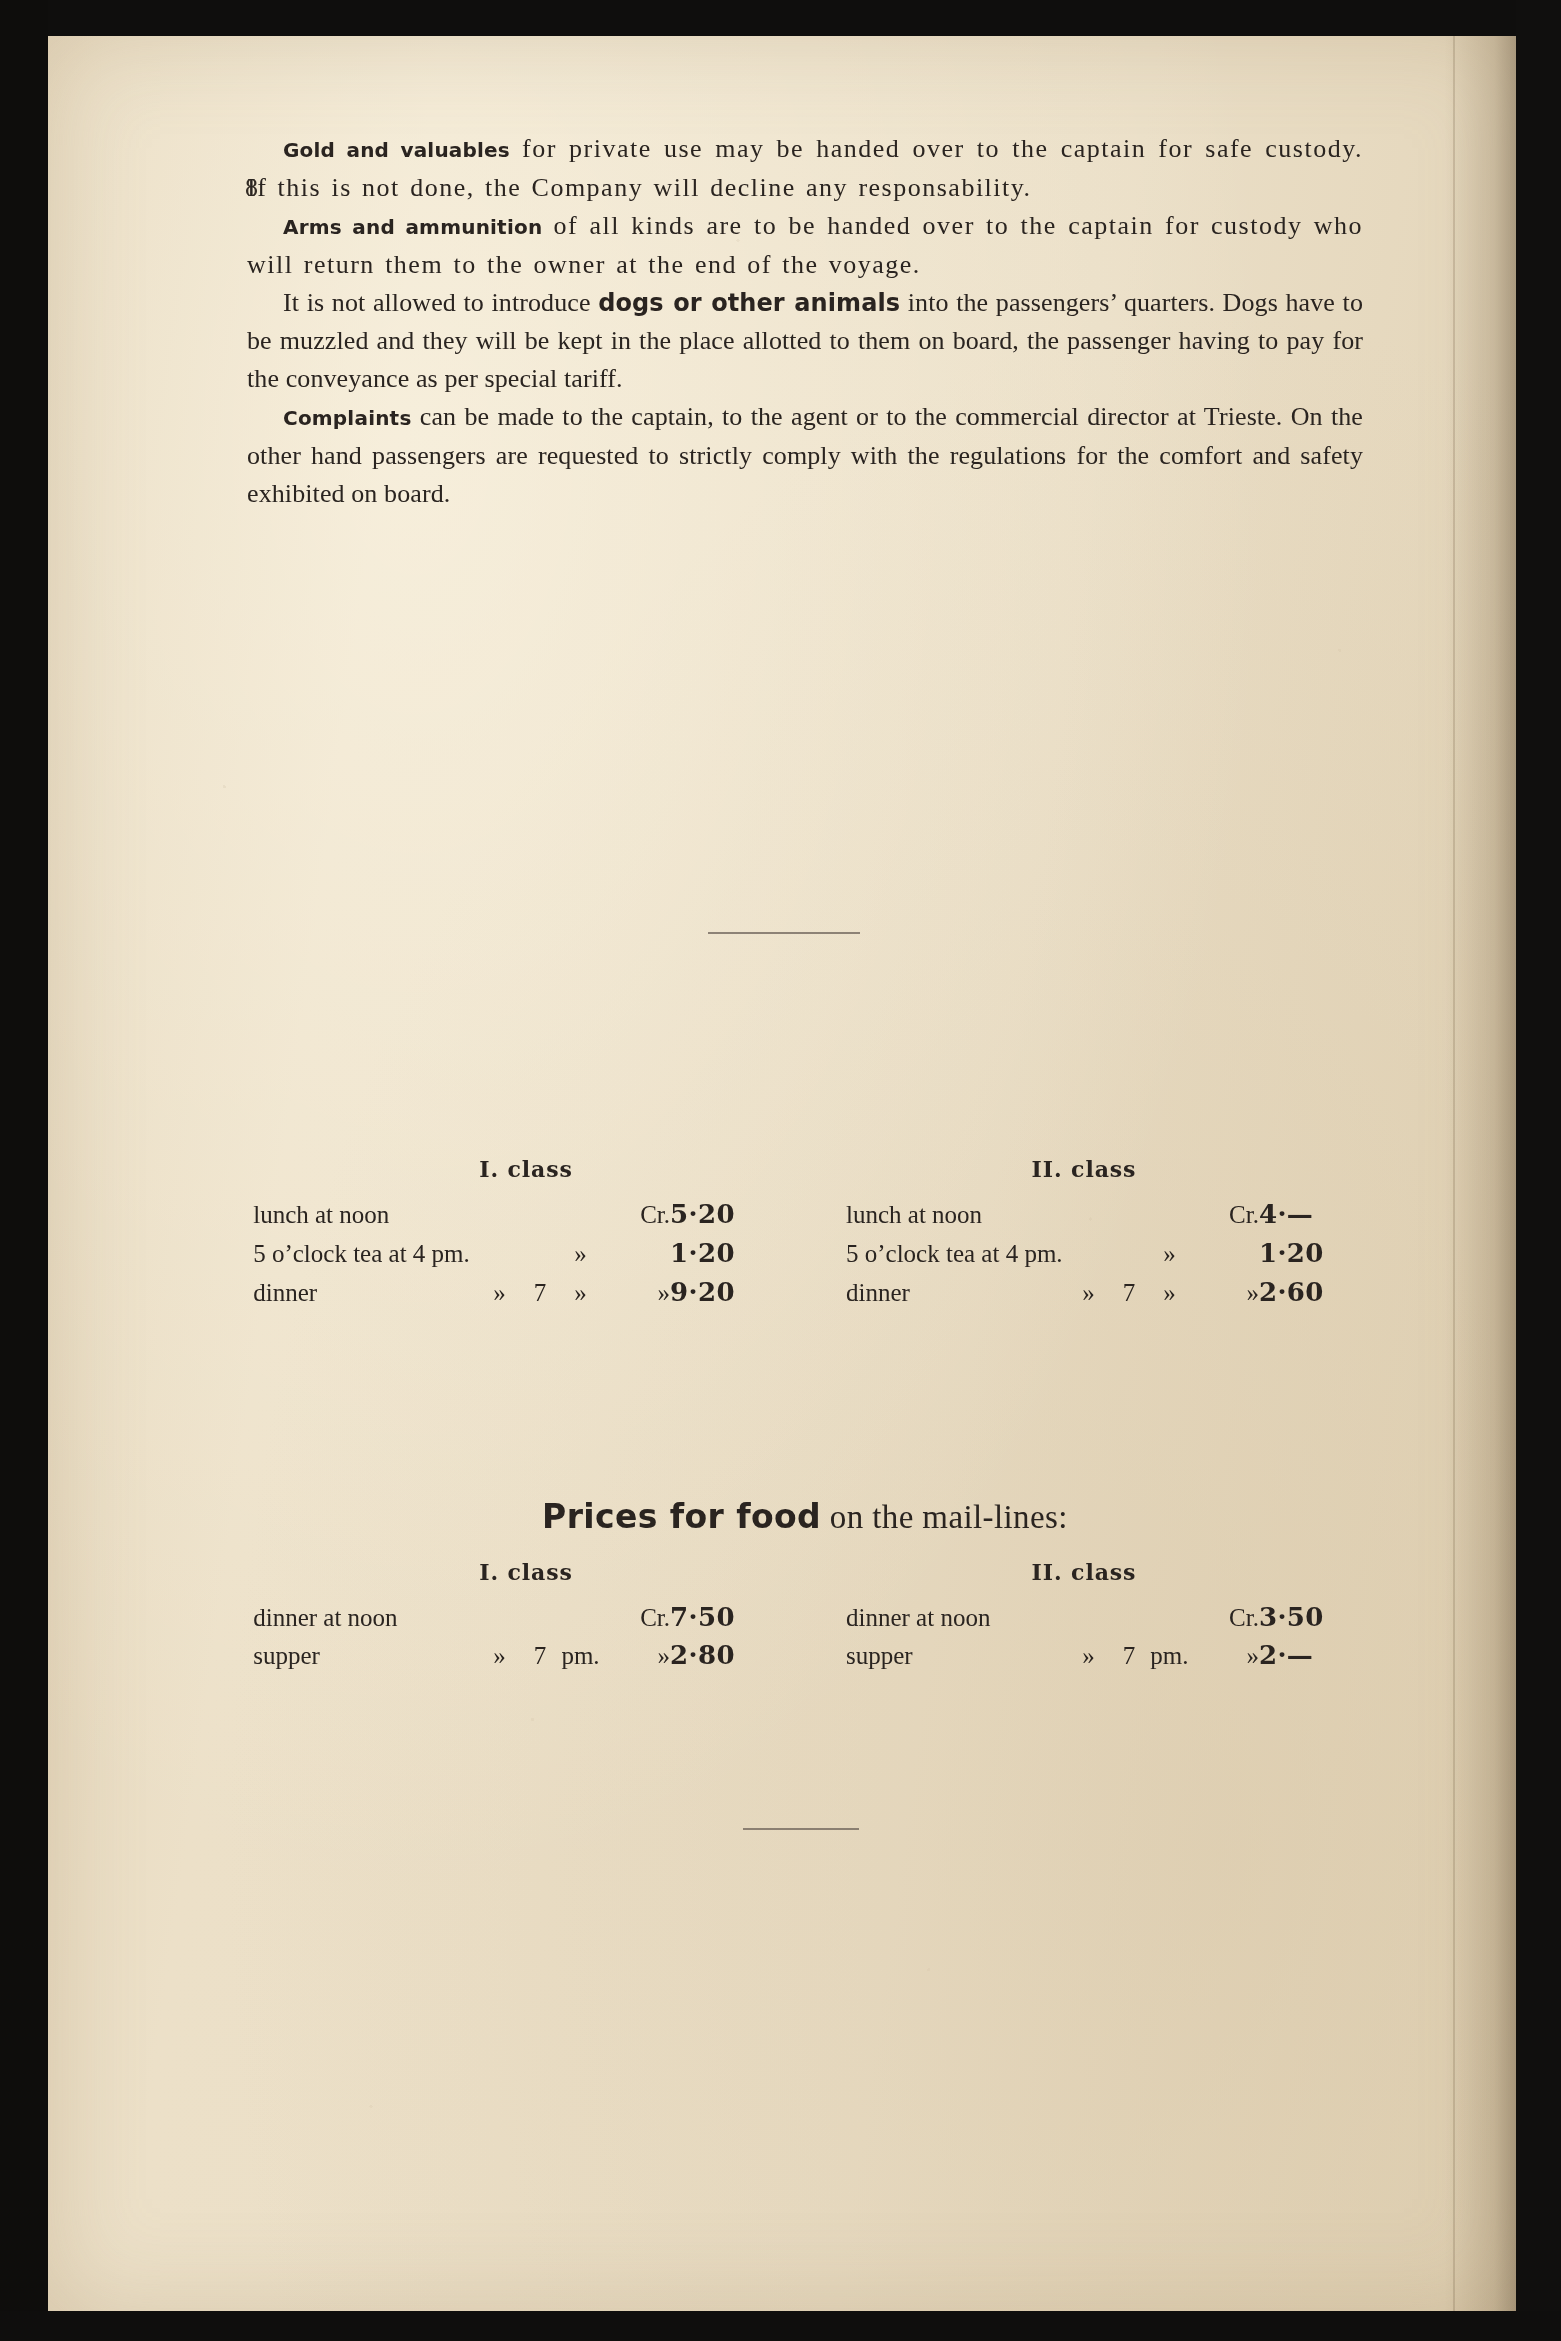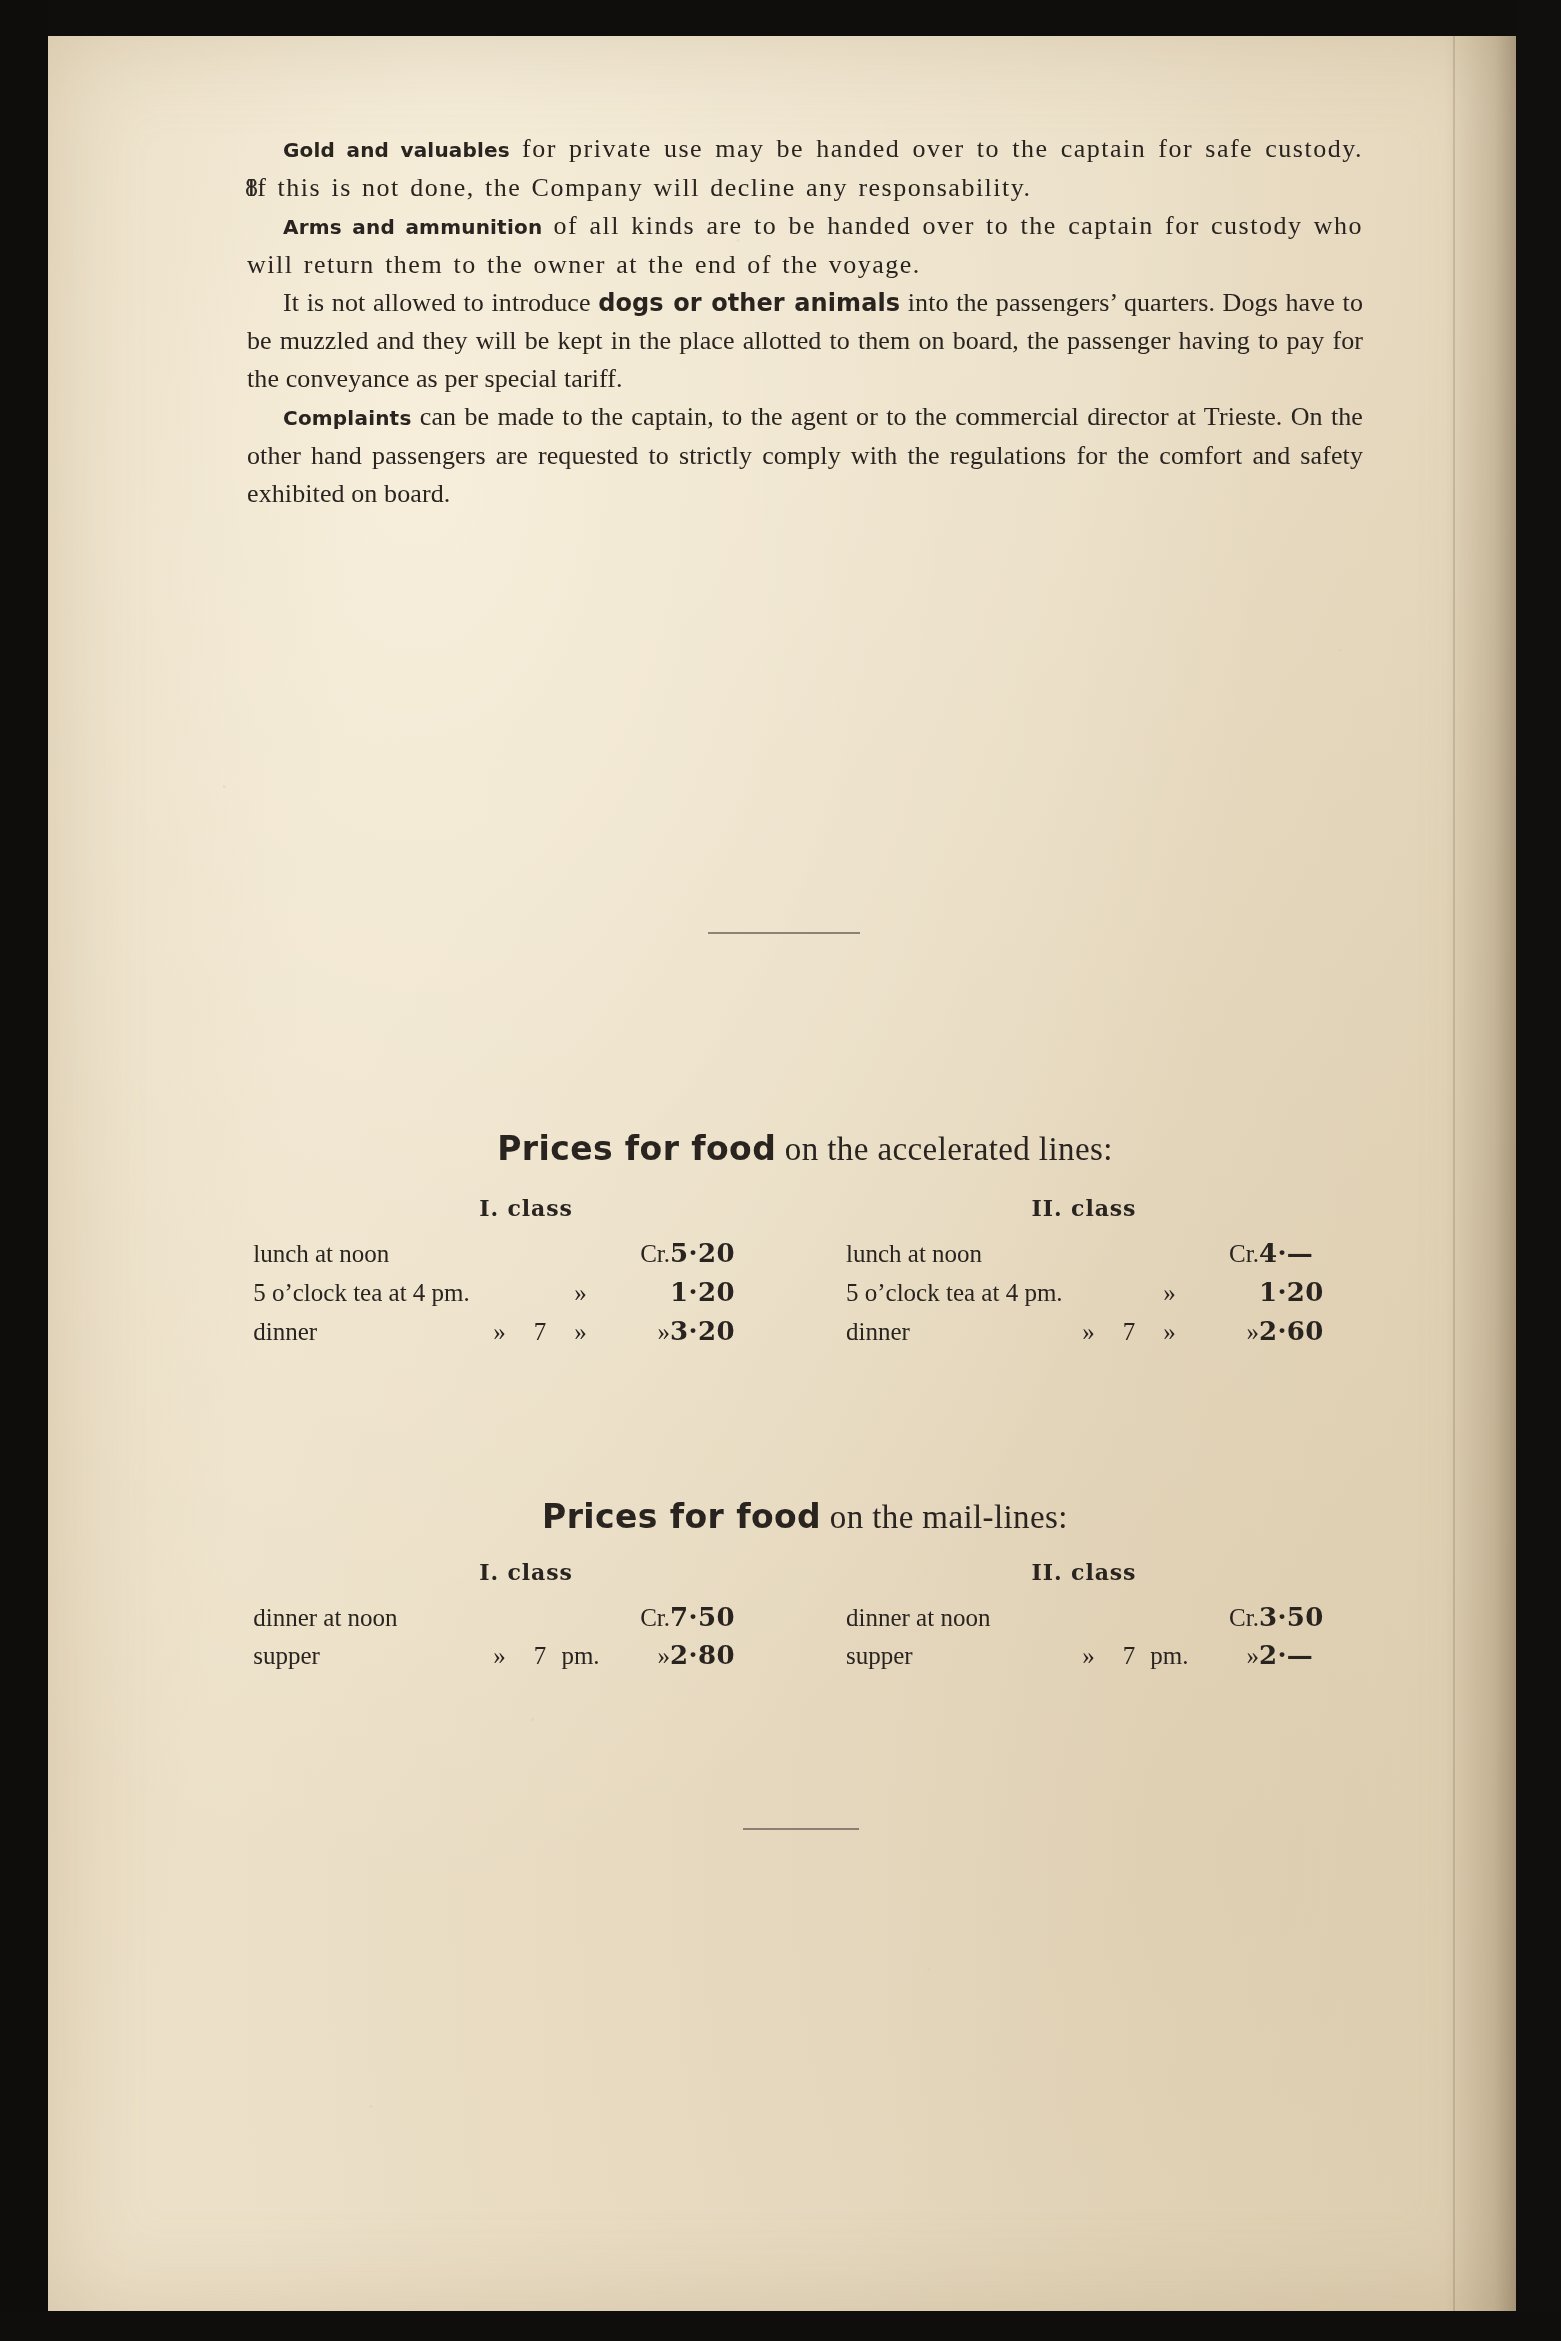--- a/index.html
+++ b/index.html
@@ -236,23 +236,20 @@
       <p class="para indent p-norm"><span>It is not allowed to introduce </span><span class="bold-inline">dogs or other animals</span><span> into the passengers’ quarters. Dogs have to be muzzled and they will be kept in the place allotted to them on board, the passenger having to pay for the conveyance as per special tariff.</span></p>
 
       <p class="para indent p-norm"><span class="lead">Complaints</span><span> can be made to the captain, to the agent or to the commercial director at Trieste. On the other hand passengers are requested to strictly comply with the regulations for the comfort and safety exhibited on board.</span></p>
 
     </div>
 
     <div class="rule" style="position:absolute; left:660px; top:896px; width:152px;"></div>
 
     <div style="position:absolute; left:199px; top:1093px; width:1116px;">
 
-      <div class="price-head">
-        <span class="hb">Prices for food</span><span class="hn"> on the accelerated lines:</span>
-      </div>
 
       <div class="class-row" style="margin-top:26.5px;">
         <div class="col">
           <div class="class-label">I. class</div>
         </div>
         <div class="col">
           <div class="class-label">II. class</div>
         </div>
       </div>
 
@@ -275,21 +272,21 @@
                 <td class="g2">»</td>
                 <td class="cur"></td>
                 <td class="price">1·20</td>
               </tr>
               <tr>
                 <td class="item">dinner</td>
                 <td class="g1">»</td>
                 <td class="num">7</td>
                 <td class="g2">»</td>
                 <td class="cur">»</td>
-                <td class="price">3·20</td>
+                <td class="price">9·20</td>
               </tr>
             </tbody>
           </table>
         </div>
 
         <div class="col right-col">
           <table class="menu">
             <tbody>
               <tr>
                 <td class="item">lunch at noon</td>

